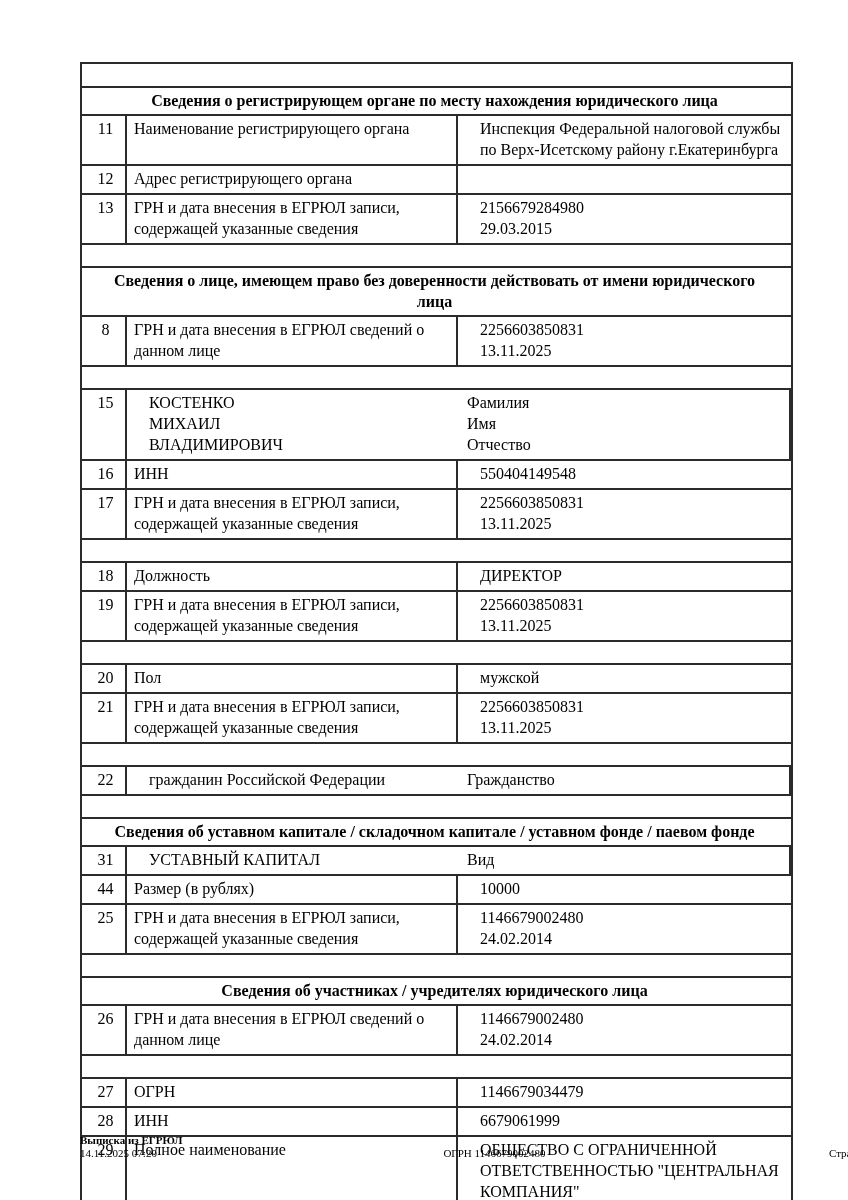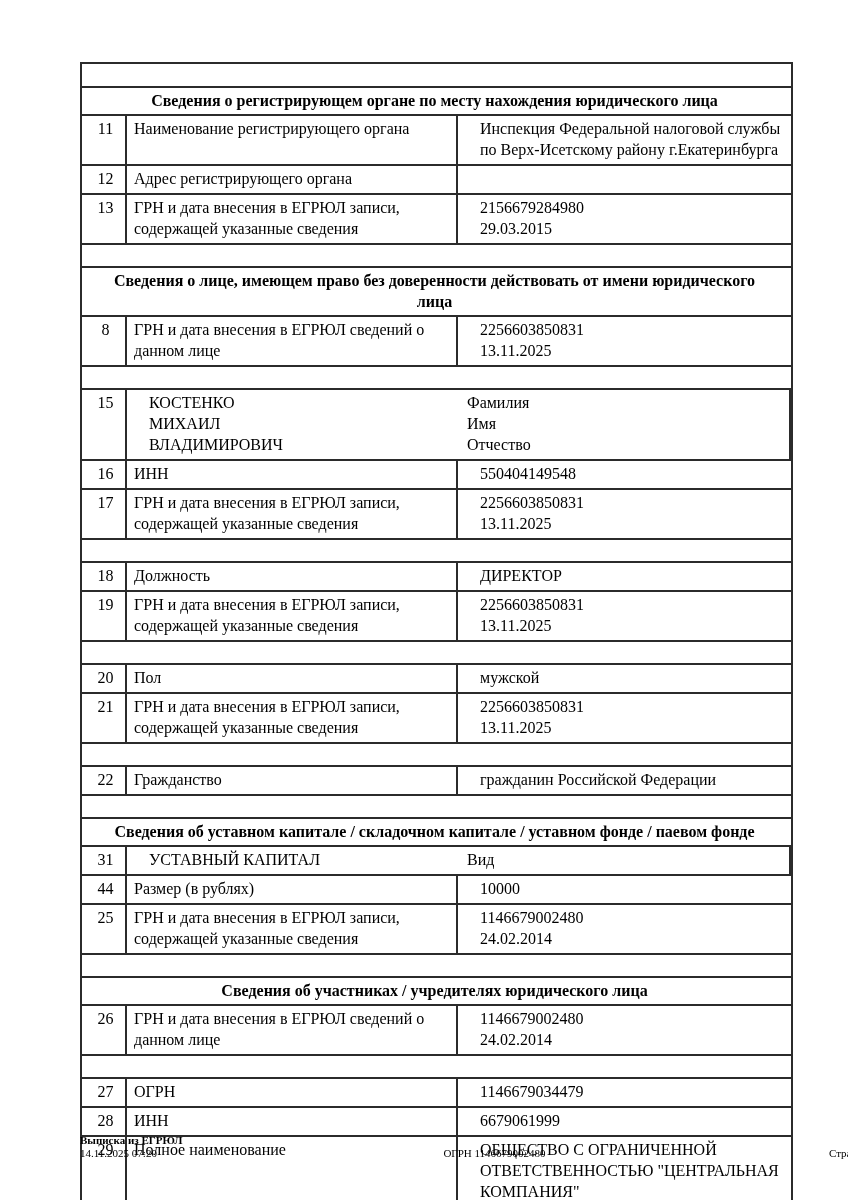--- a/index.html
+++ b/index.html
@@ -166,22 +166,22 @@
       <div class="cell label">ГРН и дата внесения в ЕГРЮЛ записи,
 содержащей указанные сведения</div>
       <div class="cell value">2256603850831
 13.11.2025</div>
     </div>
 
     <div class="block spacer"></div>
 
     <div class="block row">
       <div class="cell num">22</div>
+      <div class="cell value">гражданин Российской Федерации</div>
       <div class="cell label">Гражданство</div>
-      <div class="cell value">гражданин Российской Федерации</div>
     </div>
 
     <div class="block spacer"></div>
 
     <div class="block section">Сведения об уставном капитале / складочном капитале / уставном фонде / паевом фонде</div>
 
     <div class="block row">
       <div class="cell num">31</div>
       <div class="cell value">УСТАВНЫЙ КАПИТАЛ</div>
       <div class="cell label">Вид</div>

